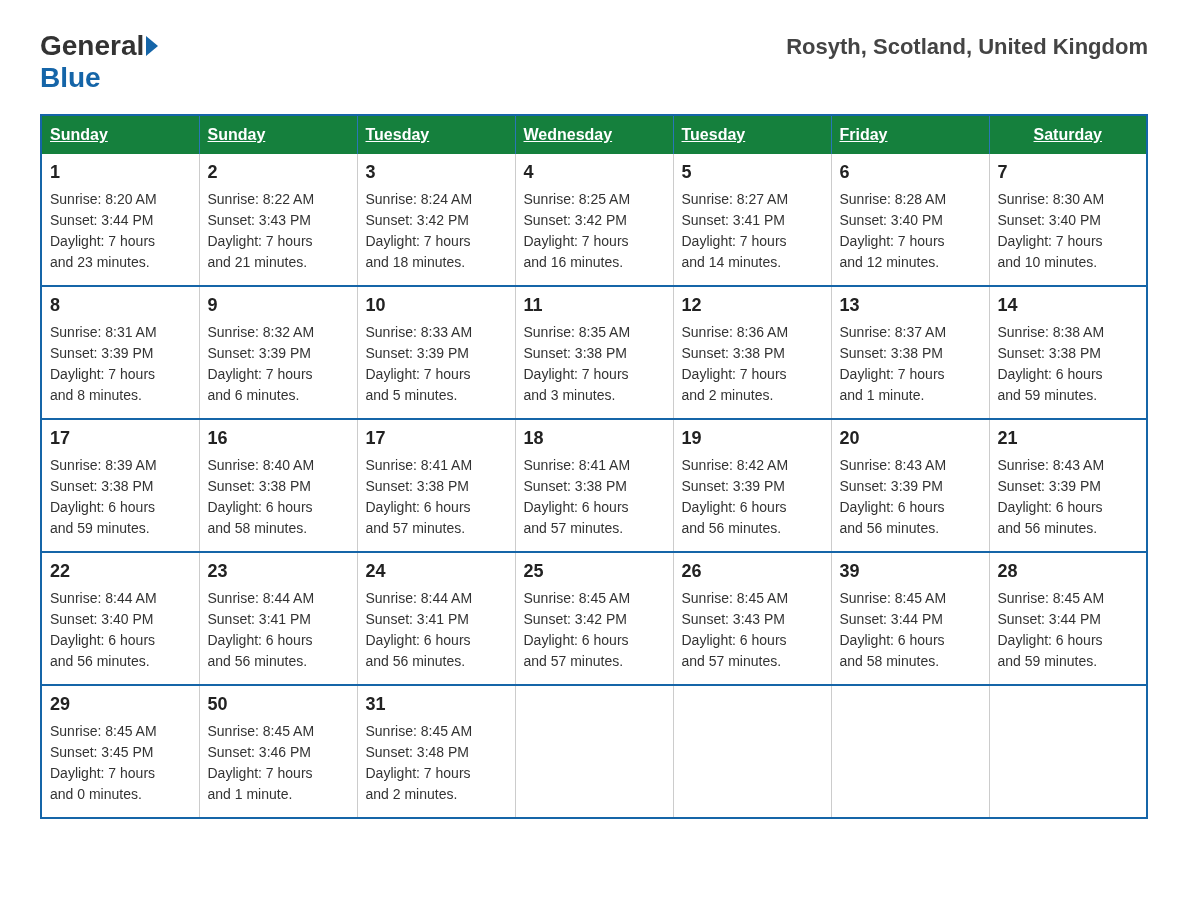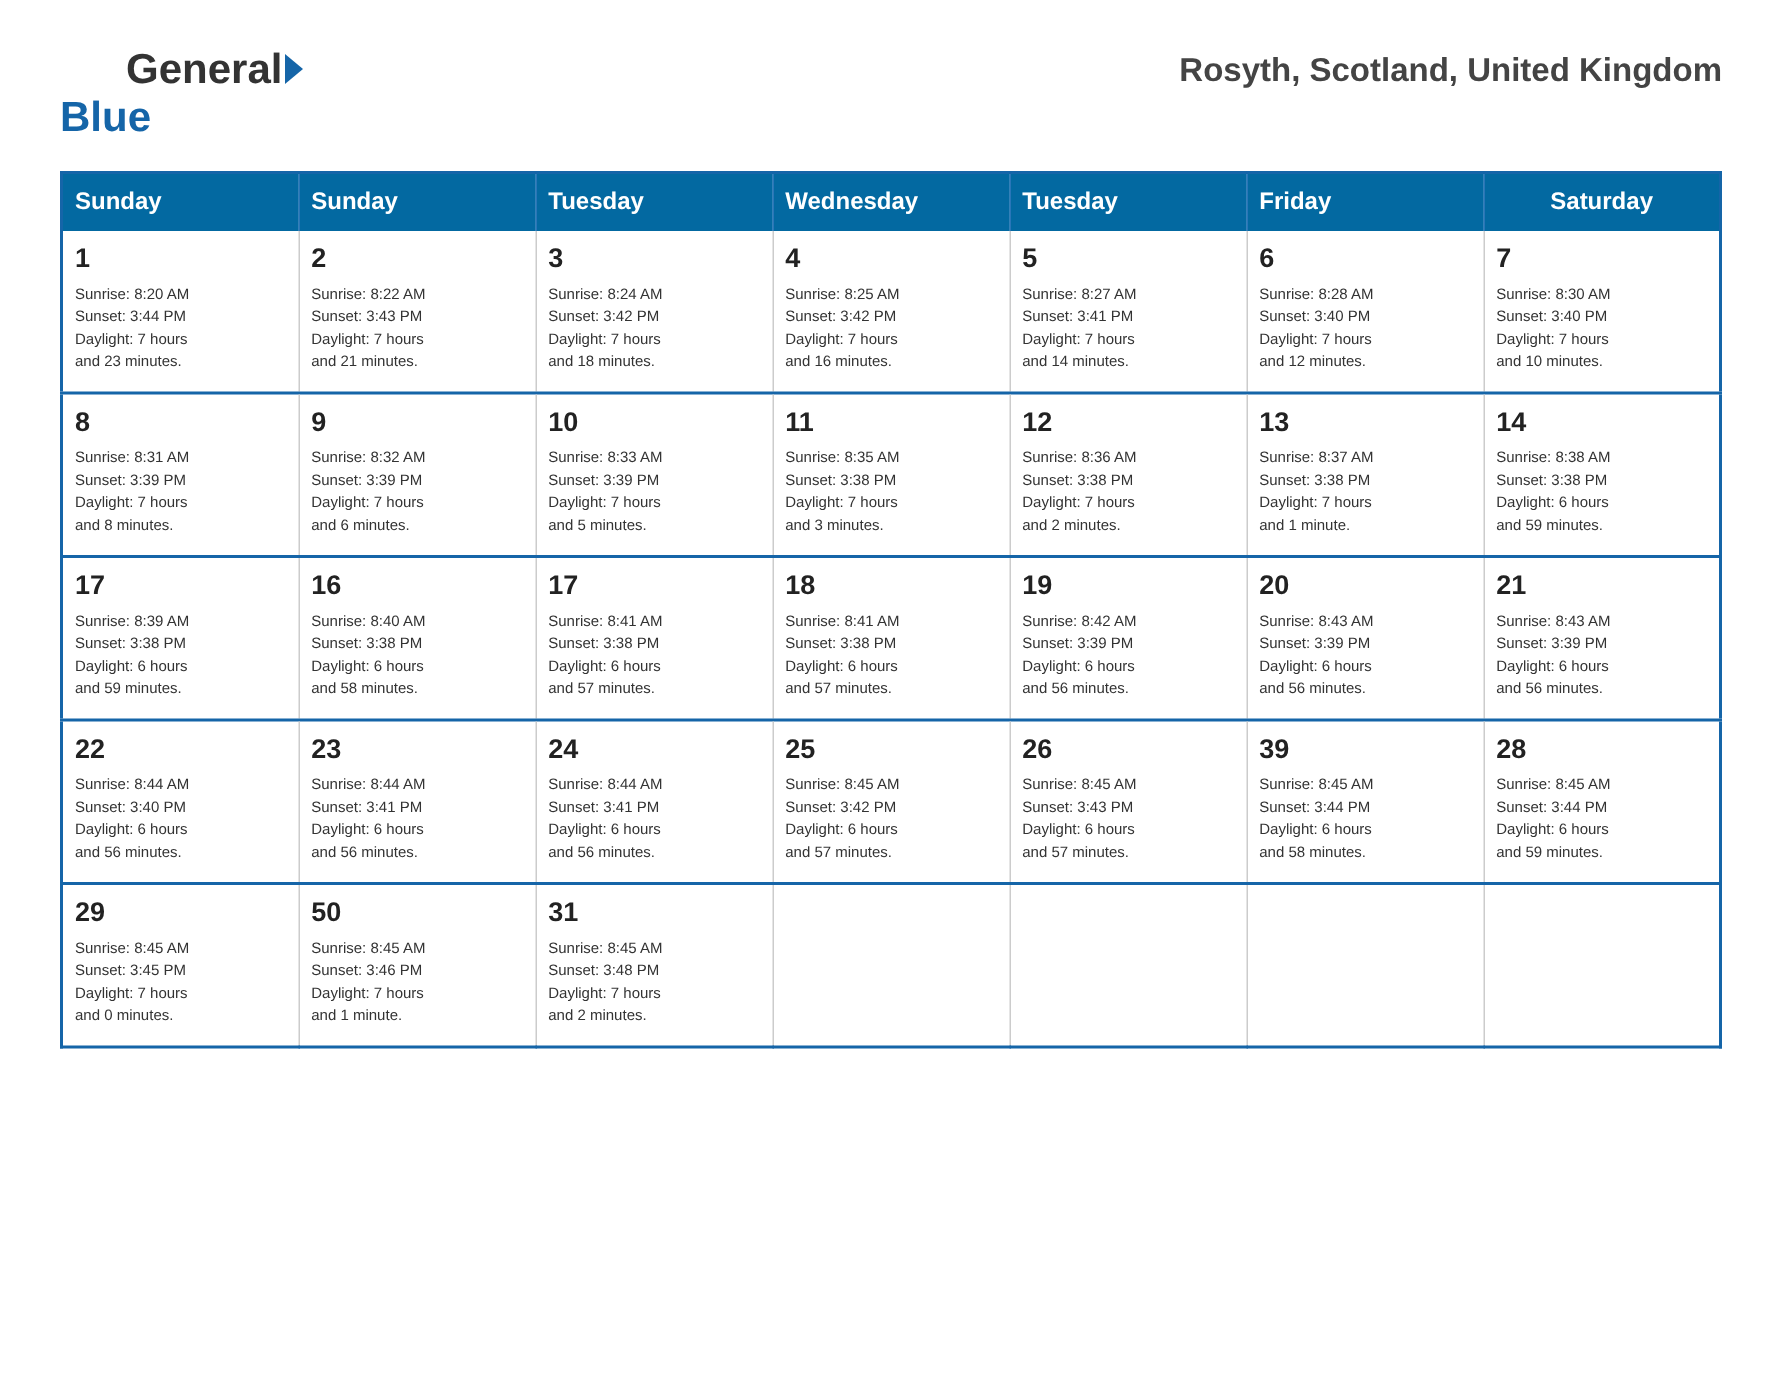--- a/index.html
+++ b/index.html
@@ -20,21 +20,20 @@
       display: flex;
       flex-direction: column;
       align-items: flex-start;
     }
     .logo-text {
       display: flex;
       align-items: center;
       font-size: 28px;
       font-weight: bold;
       color: #333;
-      margin-left: 44px;
     }
     .logo-general { color: #333; }
     .logo-arrow {
       width: 0;
       height: 0;
       border-left: 12px solid #1565a8;
       border-top: 10px solid transparent;
       border-bottom: 10px solid transparent;
       margin: 0 2px;
       display: inline-block;
@@ -59,48 +58,49 @@
       color: #444;
       margin-top: 4px;
       font-weight: bold;
     }
     .calendar {
       width: 100%;
       border-collapse: collapse;
       border: 2px solid #1565a8;
     }
     .calendar th {
-      background-color: #0369a1;
+      background-color: #15803d;
       color: white;
       padding: 10px 8px;
       font-size: 16px;
       font-weight: bold;
       text-align: left;
       border-right: 1px solid #2976b8;
+      text-decoration: underline;
     }
     .calendar th:last-child { border-right: none; text-align: center; }
     .calendar td {
       vertical-align: top;
       padding: 8px 8px 12px 8px;
       border-right: 1px solid #ccc;
       border-bottom: 2px solid #1565a8;
       width: 14.28%;
       min-height: 100px;
     }
     .calendar td:last-child { border-right: none; }
     .calendar tr:last-child td { border-bottom: none; }
     .day-number {
       font-size: 18px;
       font-weight: bold;
       color: #222;
       margin-bottom: 6px;
       display: block;
     }
     .day-info {
-      font-size: 10px;
+      font-size: 14px;
       color: #333;
       line-height: 1.5;
     }
     .empty-cell {
       background: #fff;
     }
   </style>
 </head>
 <body>
 

